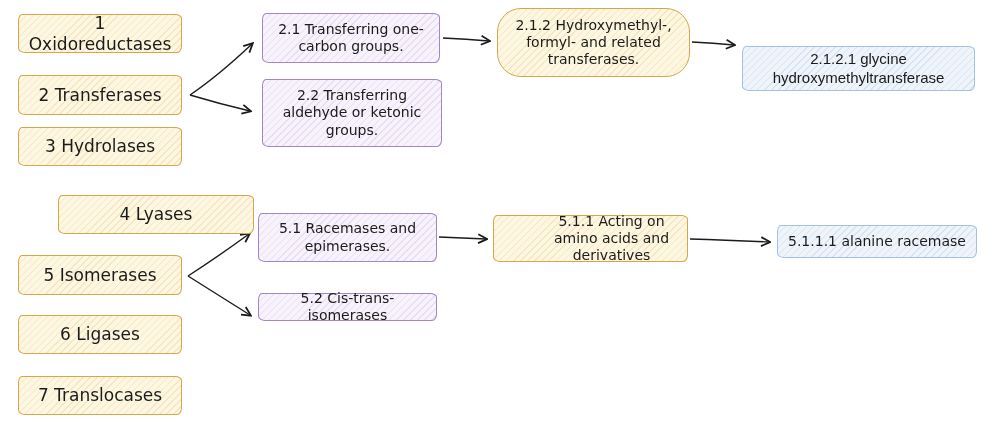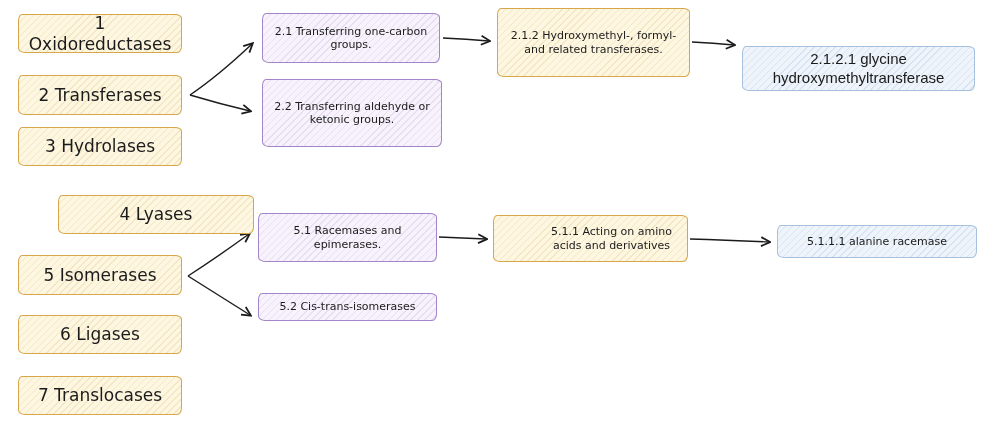--- a/index.html
+++ b/index.html
@@ -16,21 +16,21 @@
     font-family: "DejaVu Sans", sans-serif;
     color: #1b1b1b;
   }
   .node {
     position: absolute;
     box-sizing: border-box;
     display: flex;
     align-items: center;
     justify-content: center;
     text-align: center;
-    font-size: 11px;
+    font-size: 14px;
     line-height: 1.22;
     padding: 2px 6px;
     border-radius: 4px 7px 5px 7px / 7px 4px 7px 5px;
     cursor: default;
   }
   
   .node.yellow {
     background-color: #fdf7e2;
     background-image: repeating-linear-gradient(135deg,
       rgba(215,166,74,0.20) 0px, rgba(215,166,74,0.20) 1px,
@@ -98,19 +98,19 @@
   <div class="node yellow level1" style="left:30px;  top:195px; width:196px; height:39px;margin-left:28px;">4 Lyases</div>
   <div class="node yellow level1" style="left:18px;  top:255px; width:164px; height:40px;">5 Isomerases</div>
   <div class="node yellow level1" style="left:18px;  top:315px; width:164px; height:39px;">6 Ligases</div>
   <div class="node yellow level1" style="left:18px;  top:376px; width:164px; height:39px;">7 Translocases</div>
 
   <div class="node purple" style="left:262px; top:13px;  width:178px; height:50px;">2.1 Transferring one-carbon groups.</div>
   <div class="node purple" style="left:262px; top:79px;  width:180px; height:68px;">2.2 Transferring aldehyde or ketonic groups.</div>
   <div class="node purple" style="left:258px; top:213px; width:179px; height:49px;">5.1 Racemases and epimerases.</div>
   <div class="node purple" style="left:258px; top:293px; width:179px; height:28px;">5.2 Cis-trans-isomerases</div>
 
-  <div class="node yellow" style="left:497px; top:8px;   width:193px; height:69px;">2.1.2 Hydroxymethyl-, formyl- and related transferases.</div>
+  <div class="node yellow" style="left:497px; top:8px;   width:193px; height:69px;border-radius:24px;">2.1.2 Hydroxymethyl-, formyl- and related transferases.</div>
   <div class="node yellow" style="left:493px; top:215px; width:195px; height:47px;padding-left:48px;">5.1.1 Acting on amino acids and derivatives</div>
 
   <div class="node blue plainfont" style="left:742px; top:22px;  width:233px; height:45px;margin-top:24px;">2.1.2.1 glycine hydroxymethyltransferase</div>
   <div class="node blue" style="left:777px; top:225px; width:200px; height:33px;">5.1.1.1 alanine racemase</div>
 
 </div>
 
 </body></html>

